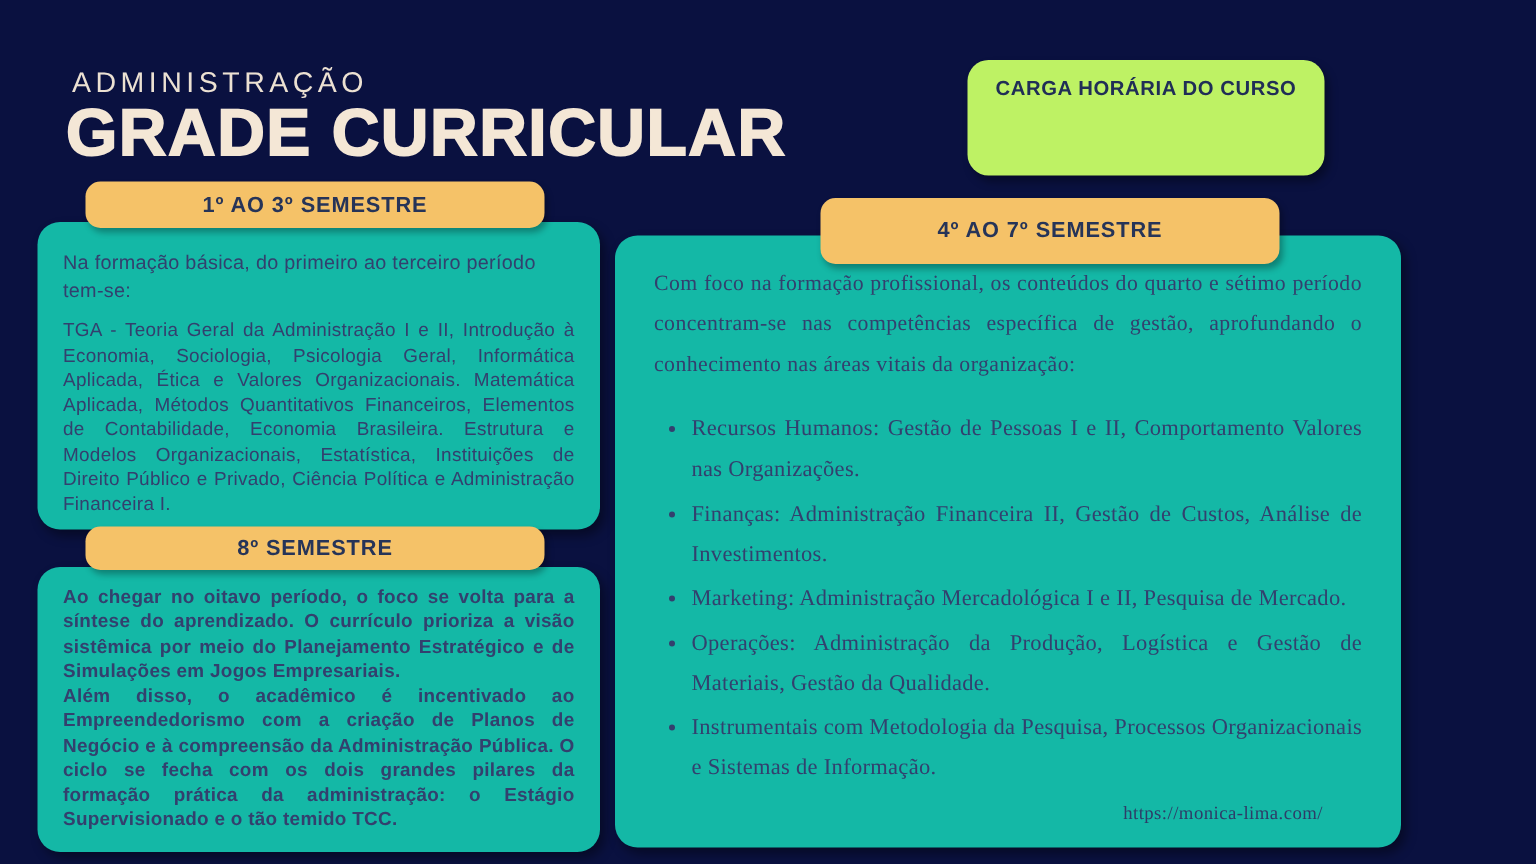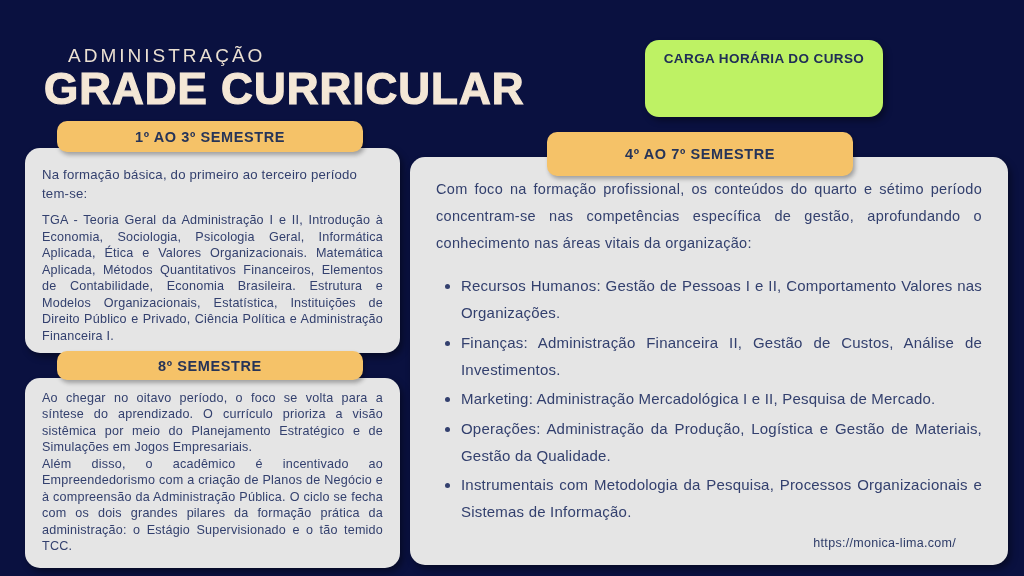--- a/index.html
+++ b/index.html
@@ -10,21 +10,20 @@
     position: relative;
     overflow: hidden;
     font-family: "Liberation Sans", sans-serif;
   }
 
   
   .kicker {
     position: absolute; left: 48px; top: 45px;
     color: #ece1d2; font-size: 19px; letter-spacing: 3px;
     font-weight: 400;
-    margin-left: 20px;
   }
   .main-title {
     position: absolute; left: 44px; top: 67px;
     color: #f4e7d6; font-size: 44px; font-weight: bold;
     letter-spacing: 1px; line-height: 1;
     -webkit-text-stroke: 1.2px #f4e7d6;
   }
 
   
   .course-box {
@@ -55,27 +54,27 @@
     letter-spacing: .6px;
     box-shadow: 2px 3px 4px rgba(0,0,0,.3);
   }
   .badge-1 { left: 57px;  top: 121px; width: 306px; height: 31px; }
   .badge-8 { left: 57px;  top: 351px; width: 306px; height: 29px; }
   .badge-4 { left: 547px; top: 132px; width: 306px; height: 44px; }
 
   
   .panel {
     position: absolute; z-index: 1;
-    background: #e5e5e5; border-radius: 15px;
+    background: #14b8a6; border-radius: 15px;
     box-shadow: 3px 4px 7px rgba(0,0,0,.4);
     color: #33406e;
   }
   .panel-1 { left: 25px;  top: 148px; width: 375px; height: 205px; padding: 17px 17px 10px; }
-  .panel-8 { left: 25px;  top: 378px; width: 375px; height: 190px; padding: 12px 17px 0; }
-  .panel-4 { left: 410px; top: 157px; width: 598px; height: 408px; padding: 19px 26px 16px; }
+  .panel-8 { left: 25px;  top: 378px; width: 375px; height: 190px; padding: 12px 17px 0; font-weight: bold; }
+  .panel-4 { left: 410px; top: 157px; width: 524px; height: 408px; padding: 19px 26px 16px; font-family: Liberation Serif, serif; }
 
   .panel-1 .intro {
     margin: 0 0 9px; font-size: 13.2px; line-height: 1.45;
     letter-spacing: .2px;
   }
   .panel-1 .body-text, .panel-8 p {
     margin: 0; font-size: 12.6px; line-height: 1.31;
     text-align: justify; letter-spacing: .2px;
   }
 

